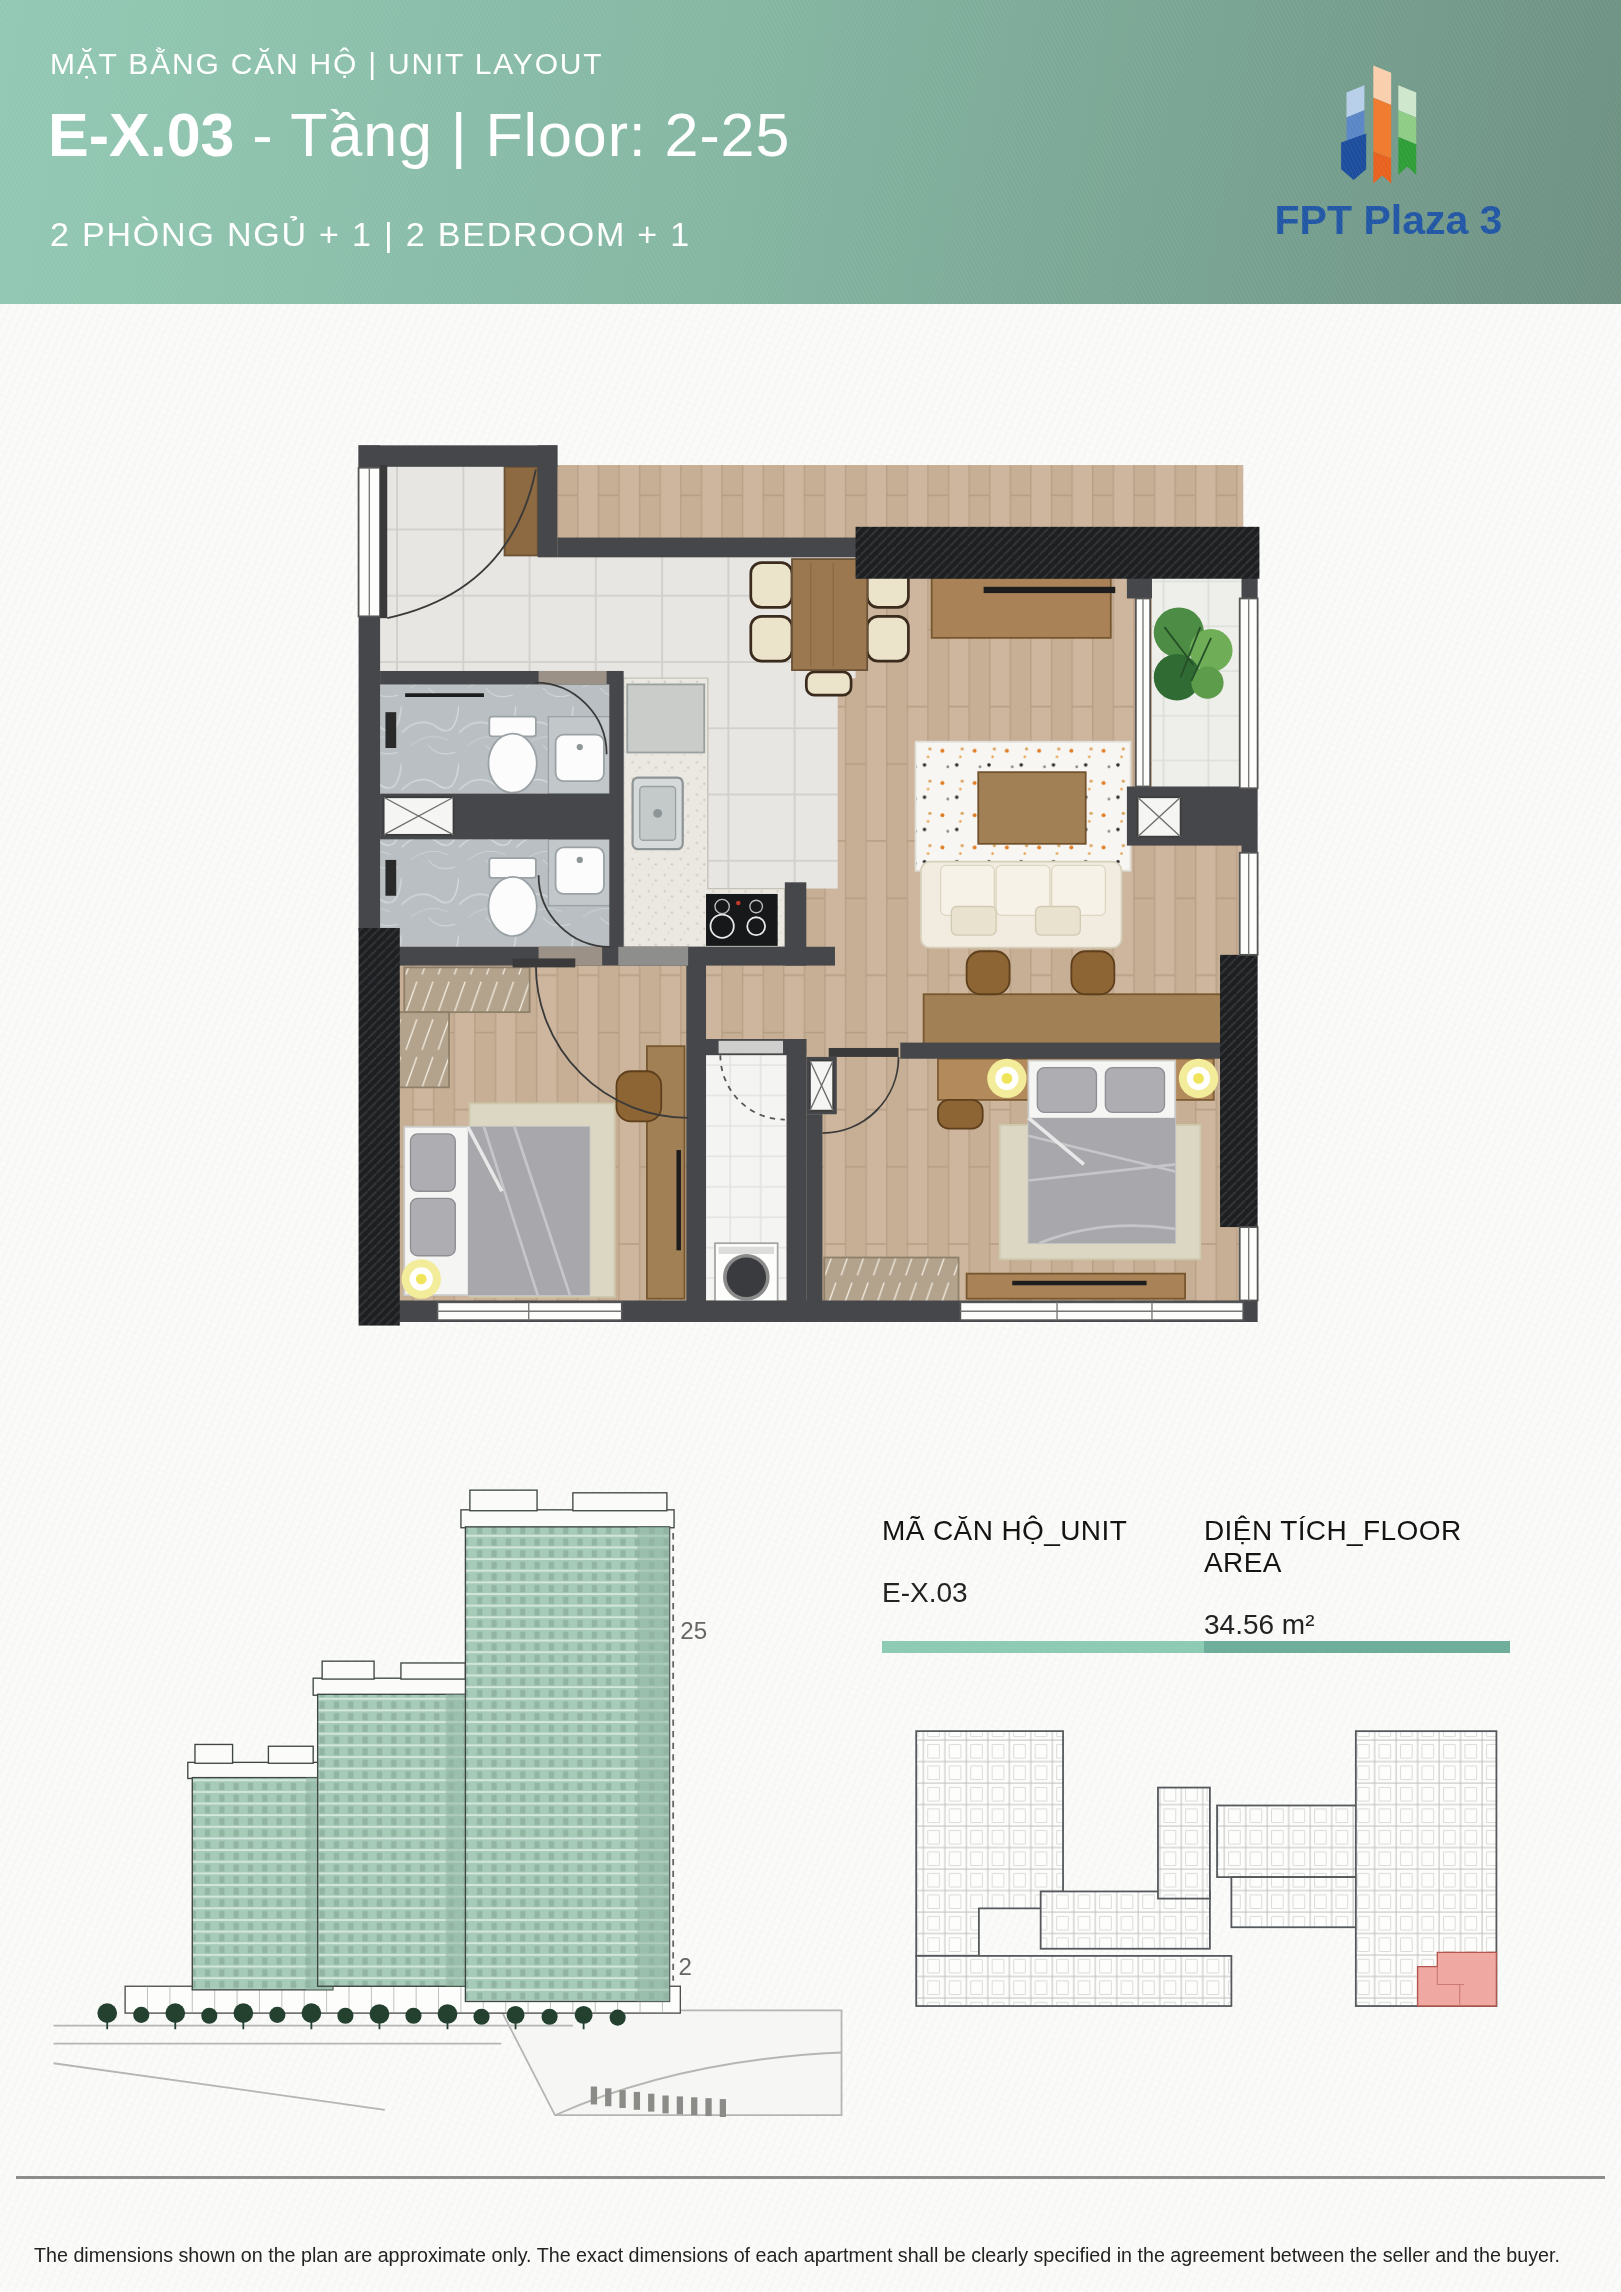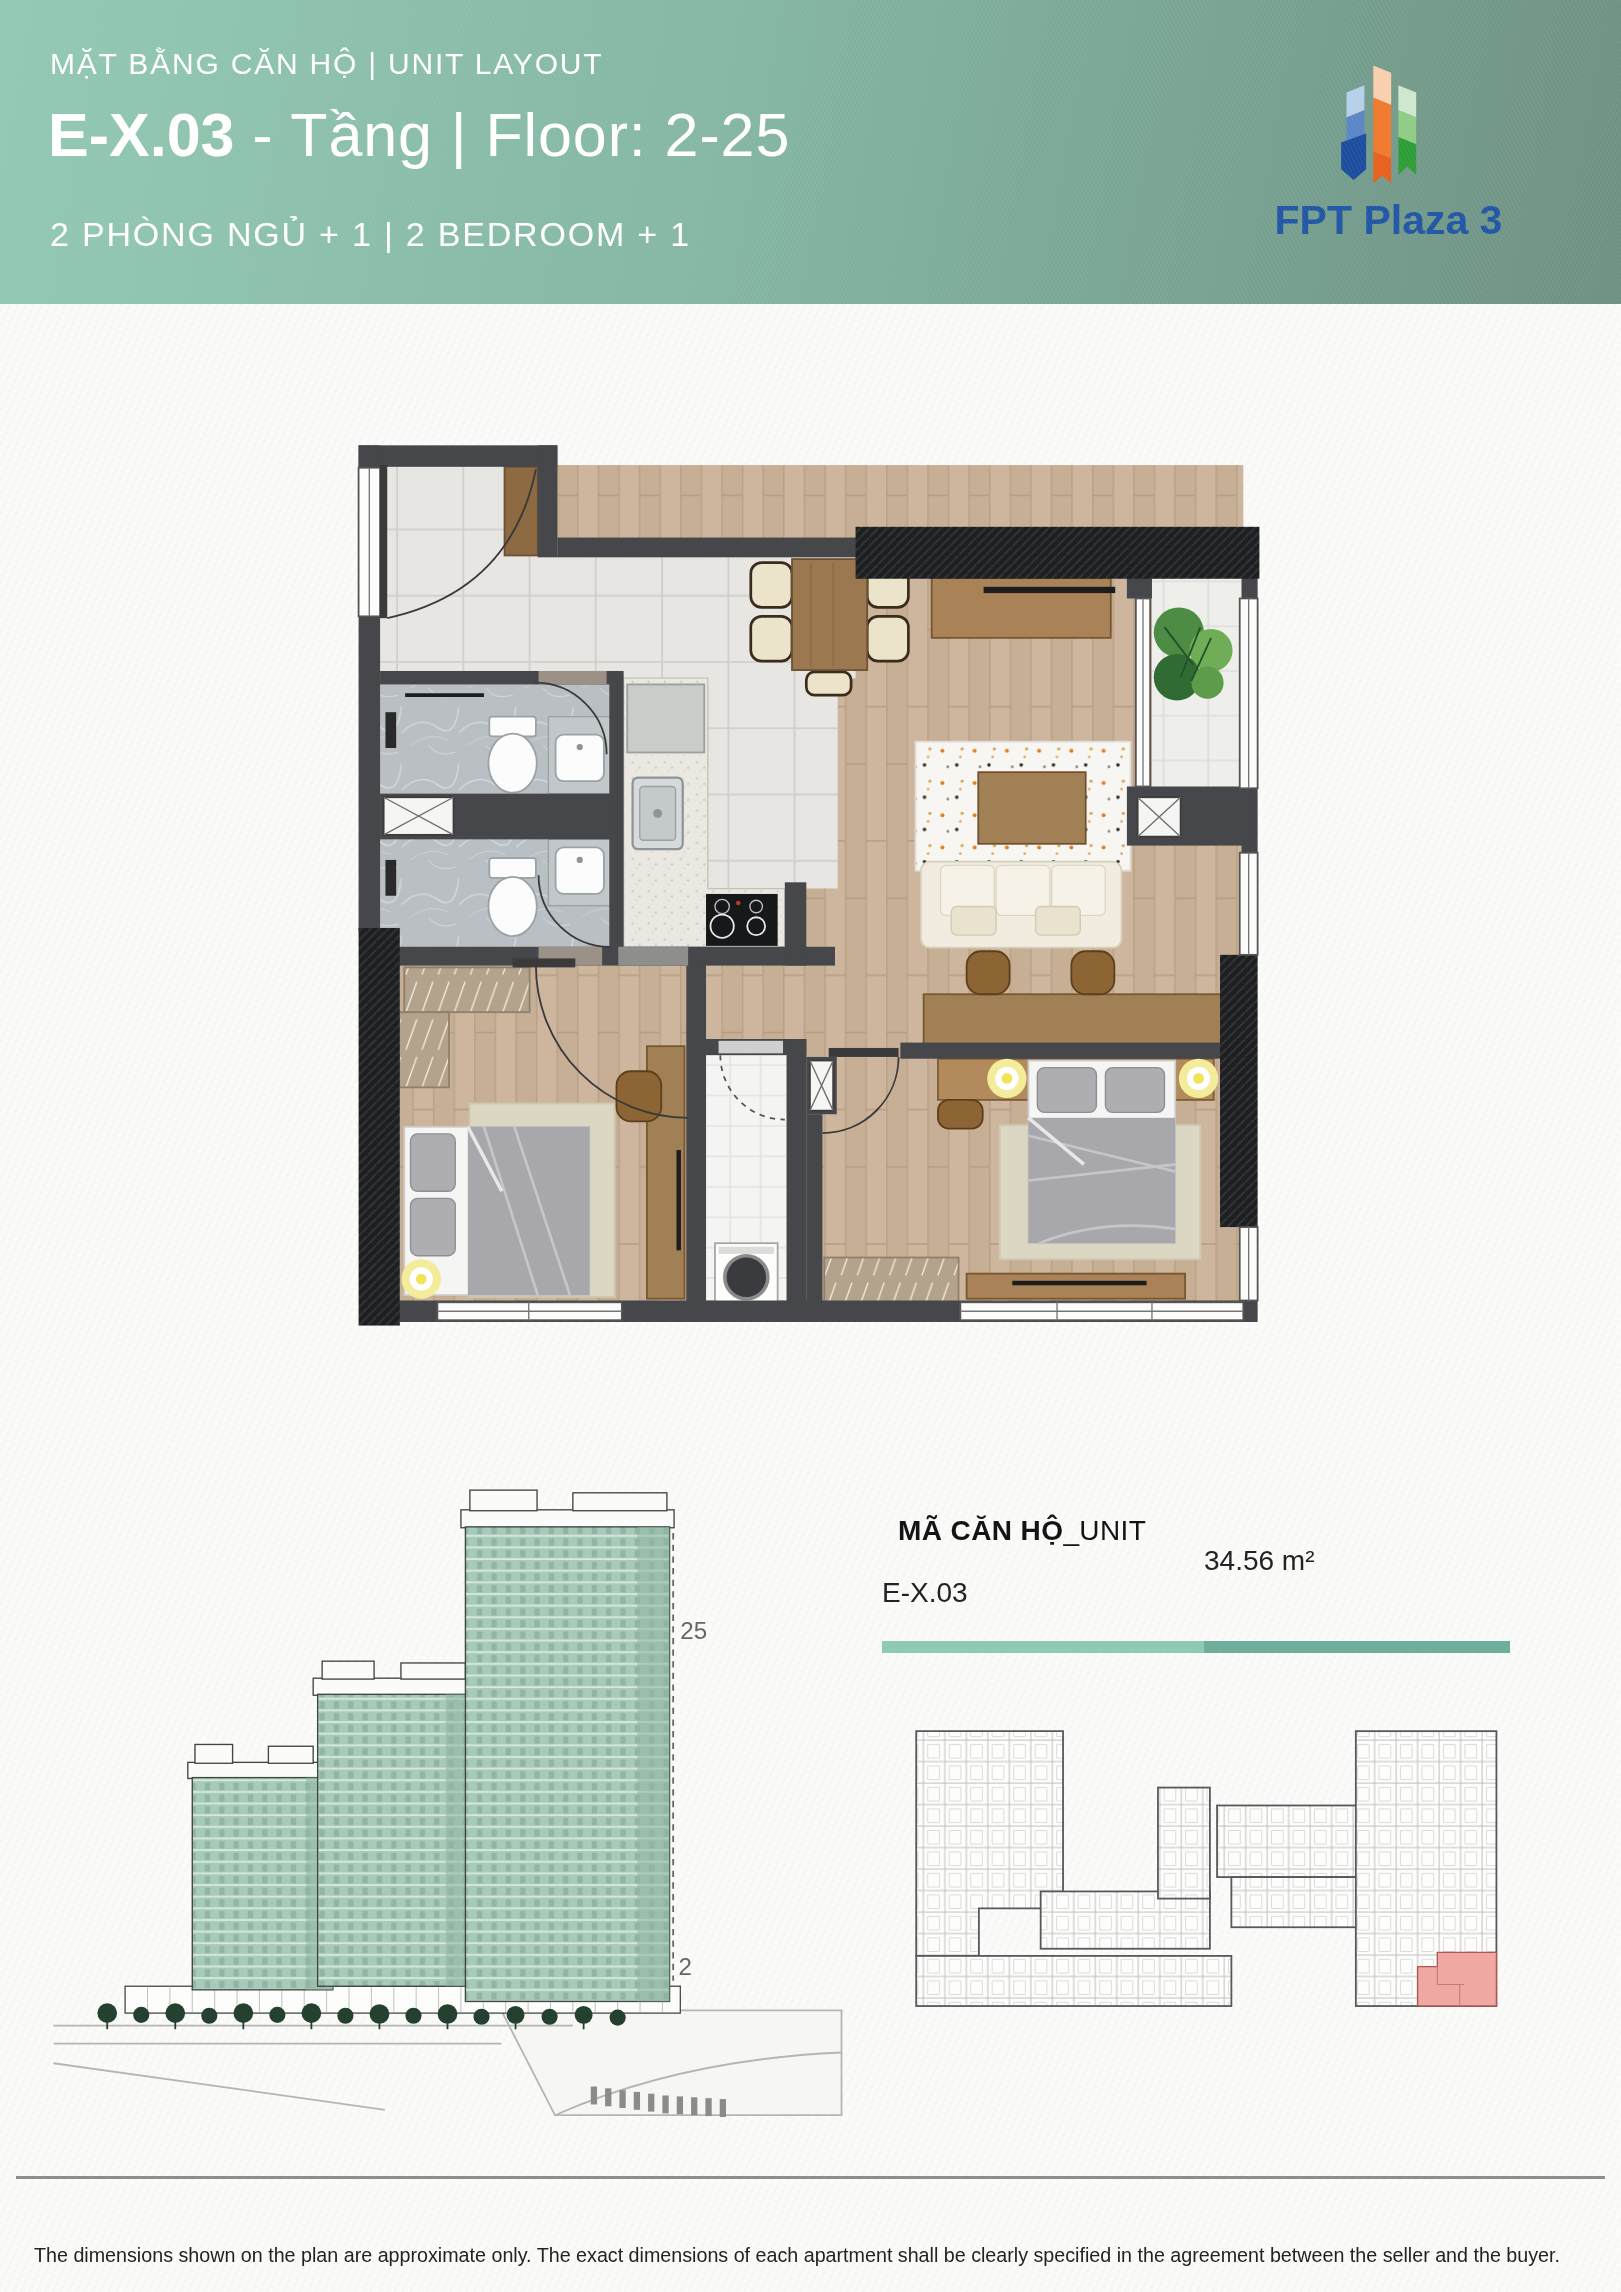--- a/index.html
+++ b/index.html
@@ -19,21 +19,21 @@
   .h-title{position:absolute;left:48px;top:100px;font-size:61px;color:#fff;font-weight:300;letter-spacing:0.9px;}
   .h-title b{font-weight:800;letter-spacing:0;}
   .h-bed{position:absolute;left:50px;top:215px;font-size:34px;color:#fff;font-weight:400;letter-spacing:1.8px;}
   .logo{position:absolute;left:1254px;top:54px;width:269px;height:206px;}
   .logo-text{position:absolute;left:0;top:143px;width:269px;text-align:center;
     font-size:41px;font-weight:bold;color:#2257a5;letter-spacing:0;}
 
   
   .unit-info{position:absolute;left:882px;top:1515px;width:645px;}
   .ui-label{font-size:28px;color:#141414;letter-spacing:0.4px;}
-  .ui-label b{font-weight:700;margin-left:16px;}
+  .ui-label b{font-weight:400;}
   .ui-value{font-size:28px;color:#232323;margin-top:30px;font-weight:400;}
   .ui-col-unit{position:absolute;left:0;top:0;width:321px;}
   .ui-col-area{position:absolute;left:322px;top:0;width:322px;}
   .bar-light{position:absolute;left:0;top:126px;width:322px;height:11.6px;background:#8ecbb4;}
   .bar-dark{position:absolute;left:322px;top:126px;width:306px;height:11.6px;background:#6fae9b;}
 
   
   .divider{position:absolute;left:16px;top:2176px;width:1589px;height:2.7px;background:#8d8d8b;}
   .f-vi{position:absolute;left:34px;top:2209px;font-size:20.6px;font-weight:bold;color:#101010;}
   .f-en{position:absolute;left:34px;top:2244px;font-size:19.7px;color:#232323;}
@@ -429,20 +429,21 @@
       <text x="758" y="2205" font-size="27" fill="#666">2</text>
     </g>
   </svg>
 
   <div class="unit-info">
     <div class="ui-col-unit">
       <div class="ui-label"><b>MÃ CĂN HỘ</b><span>_UNIT</span></div>
       <div class="ui-value">E-X.03</div>
     </div>
     <div class="ui-col-area">
+      <div class="ui-label"><b>DIỆN TÍCH</b><span>_FLOOR AREA</span></div>
       <div class="ui-value">34.56 m²</div>
     </div>
     <div class="bar-light"></div>
     <div class="bar-dark"></div>
   </div>
 
   <svg class="abs" style="left:900px;top:1724px;" width="618" height="291" viewBox="1005 1925 690 325">
     <defs>
       <pattern id="kp" width="24" height="24" patternUnits="userSpaceOnUse">
         <rect width="24" height="24" fill="#fdfdfc"></rect>

